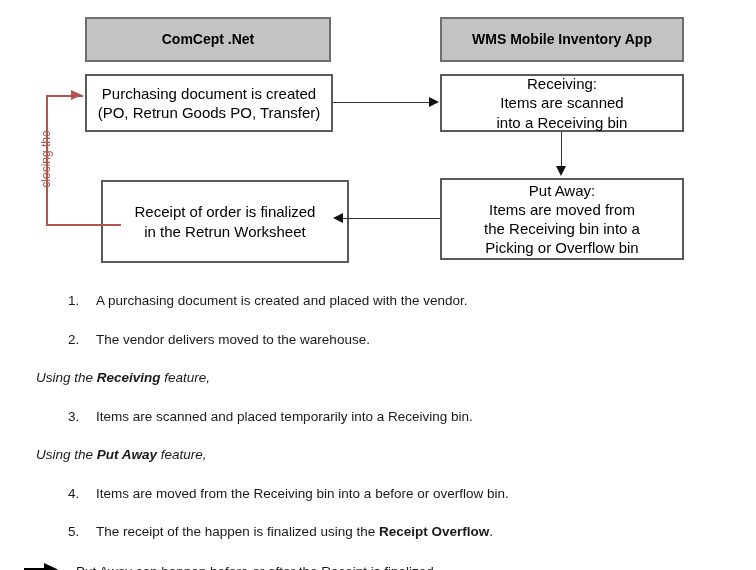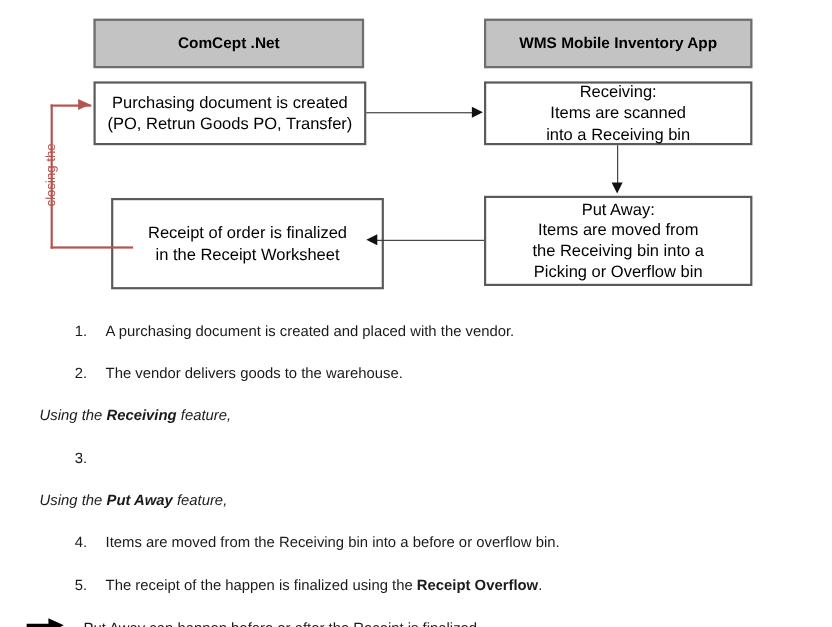--- a/index.html
+++ b/index.html
@@ -211,21 +211,21 @@
       <span>Put Away:</span><br>
       <span>Items are moved from</span><br>
       <span>the Receiving bin into a</span><br>
       <span>Picking or Overflow bin</span>
     </span>
   </div>
 
   <div class="node node-body" id="box-receipt">
     <span class="txt">
       <span>Receipt of order is finalized</span><br>
-      <span>in the Receipt Worksheet</span>
+      <span>in the Retrun Worksheet</span>
     </span>
   </div>
 
   <div class="line h" id="c1-line"></div>
   <div class="arrowhead arrow-right" id="c1-head"></div>
 
   <div class="line v" id="c2-line"></div>
   <div class="arrowhead arrow-down" id="c2-head"></div>
 
   <div class="line h" id="c3-line"></div>
@@ -240,29 +240,30 @@
 
 <div id="content">
 
   <div class="row numbered">
     <span class="num">1.</span>
     <span>A purchasing document is created and placed with the vendor.</span>
   </div>
 
   <div class="row numbered">
     <span class="num">2.</span>
-    <span>The vendor delivers goods to the warehouse.</span>
+    <span>The vendor delivers moved to the warehouse.</span>
   </div>
 
   <div class="row sublead">
     <span>Using the </span><b>Receiving</b><span> feature,</span>
   </div>
 
   <div class="row numbered">
     <span class="num">3.</span>
+    <span>Items are scanned and placed temporarily into a Receiving bin.</span>
   </div>
 
   <div class="row sublead">
     <span>Using the </span><b>Put Away</b><span> feature,</span>
   </div>
 
   <div class="row numbered">
     <span class="num">4.</span>
     <span>Items are moved from the Receiving bin into a before or overflow bin.</span>
   </div>

